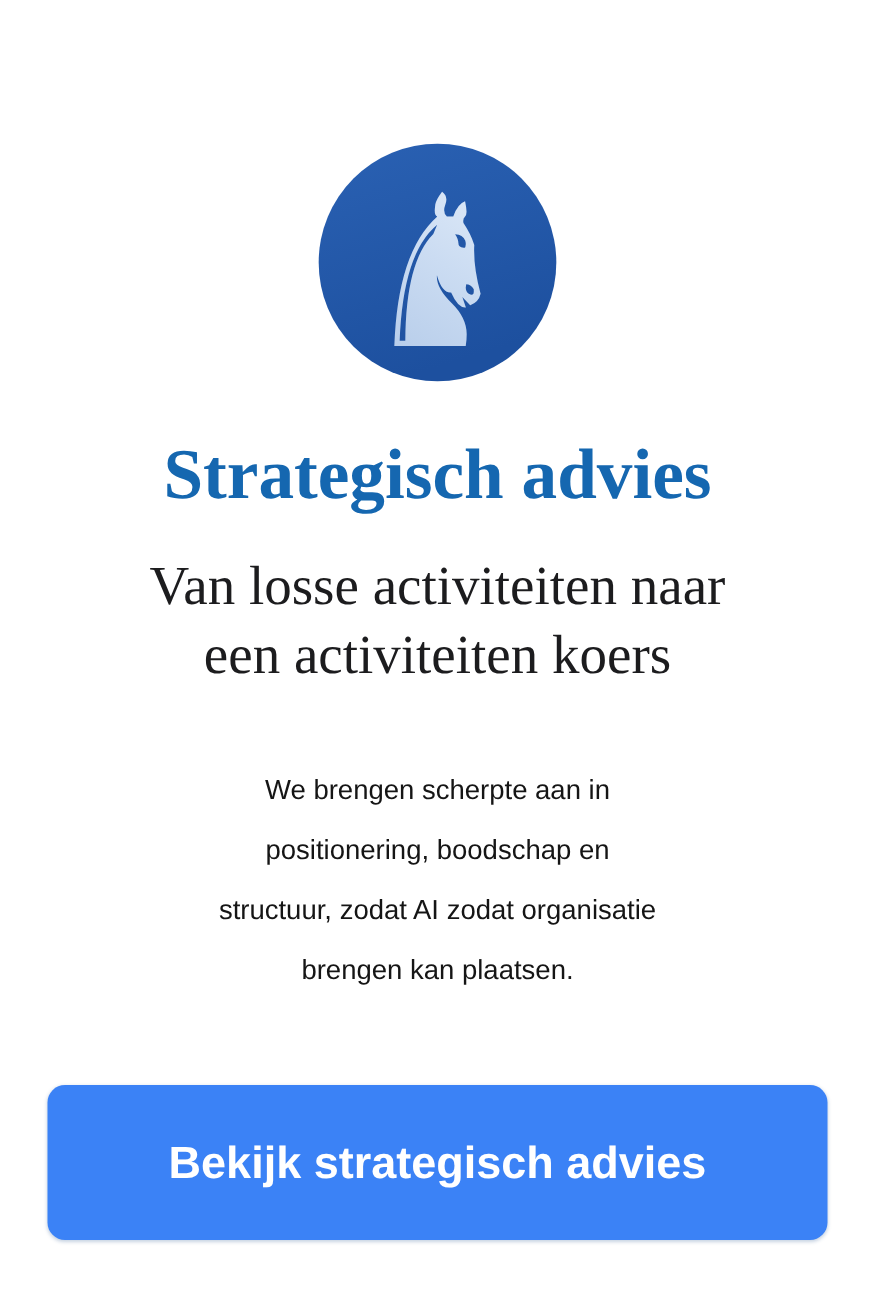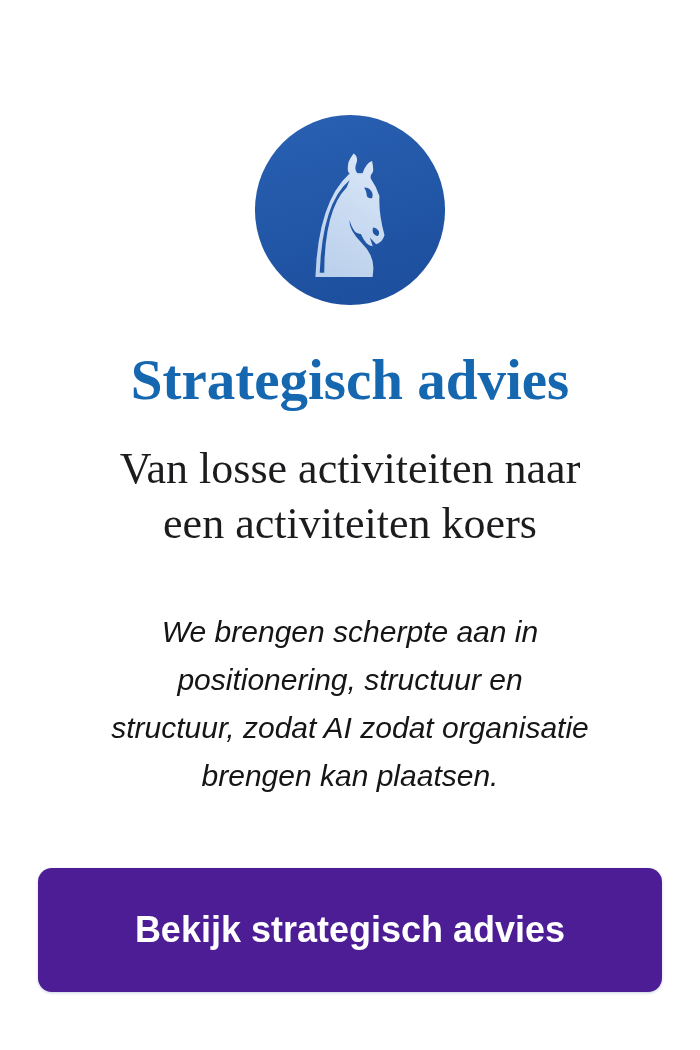--- a/index.html
+++ b/index.html
@@ -38,30 +38,29 @@
     font-weight: 400;
     font-size: 44px;
     line-height: 55px;
     color: #1c1c1e;
   }
   .description {
     position: absolute;
     top: 608px; left: 0; right: 0;
     font-family: "Liberation Sans", sans-serif;
     font-weight: 400;
-    font-size: 30px;
+    font-size: 22px;
     line-height: 48px;
     color: #151515;
-    font-style: italic;
   }
   .cta {
     position: absolute;
     top: 868px; left: 38px;
     width: 624px; height: 124px;
-    background: #4c1d95;
+    background: #3b82f6;
     border: none;
     border-radius: 14px;
     color: #ffffff;
     font-family: "Liberation Sans", sans-serif;
     font-weight: 700;
     font-size: 36px;
     cursor: pointer;
     box-shadow: 0 1px 3px rgba(30, 80, 140, 0.25);
   }
 </style>
@@ -90,20 +89,20 @@
 
   <h1 class="title">Strategisch advies</h1>
 
   <h2 class="subtitle">
     <span>Van losse activiteiten naar</span><br>
     <span>een activiteiten koers</span>
   </h2>
 
   <p class="description">
     <span>We brengen scherpte aan in</span><br>
-    <span>positionering, structuur en</span><br>
+    <span>positionering, boodschap en</span><br>
     <span>structuur, zodat AI zodat organisatie</span><br>
     <span>brengen kan plaatsen.</span>
   </p>
 
   <button class="cta">Bekijk strategisch advies</button>
 
 </div>
 
 </body></html>

